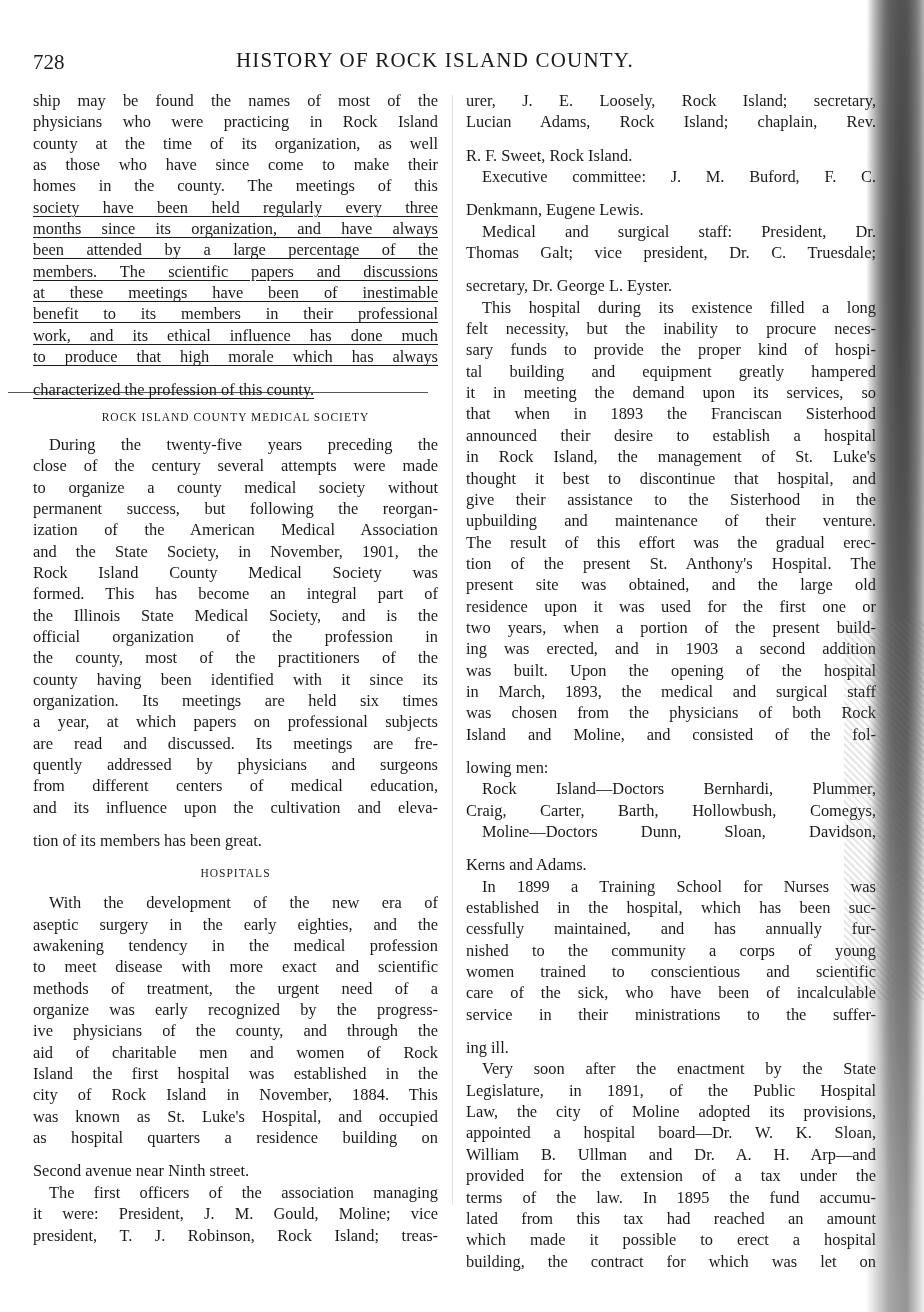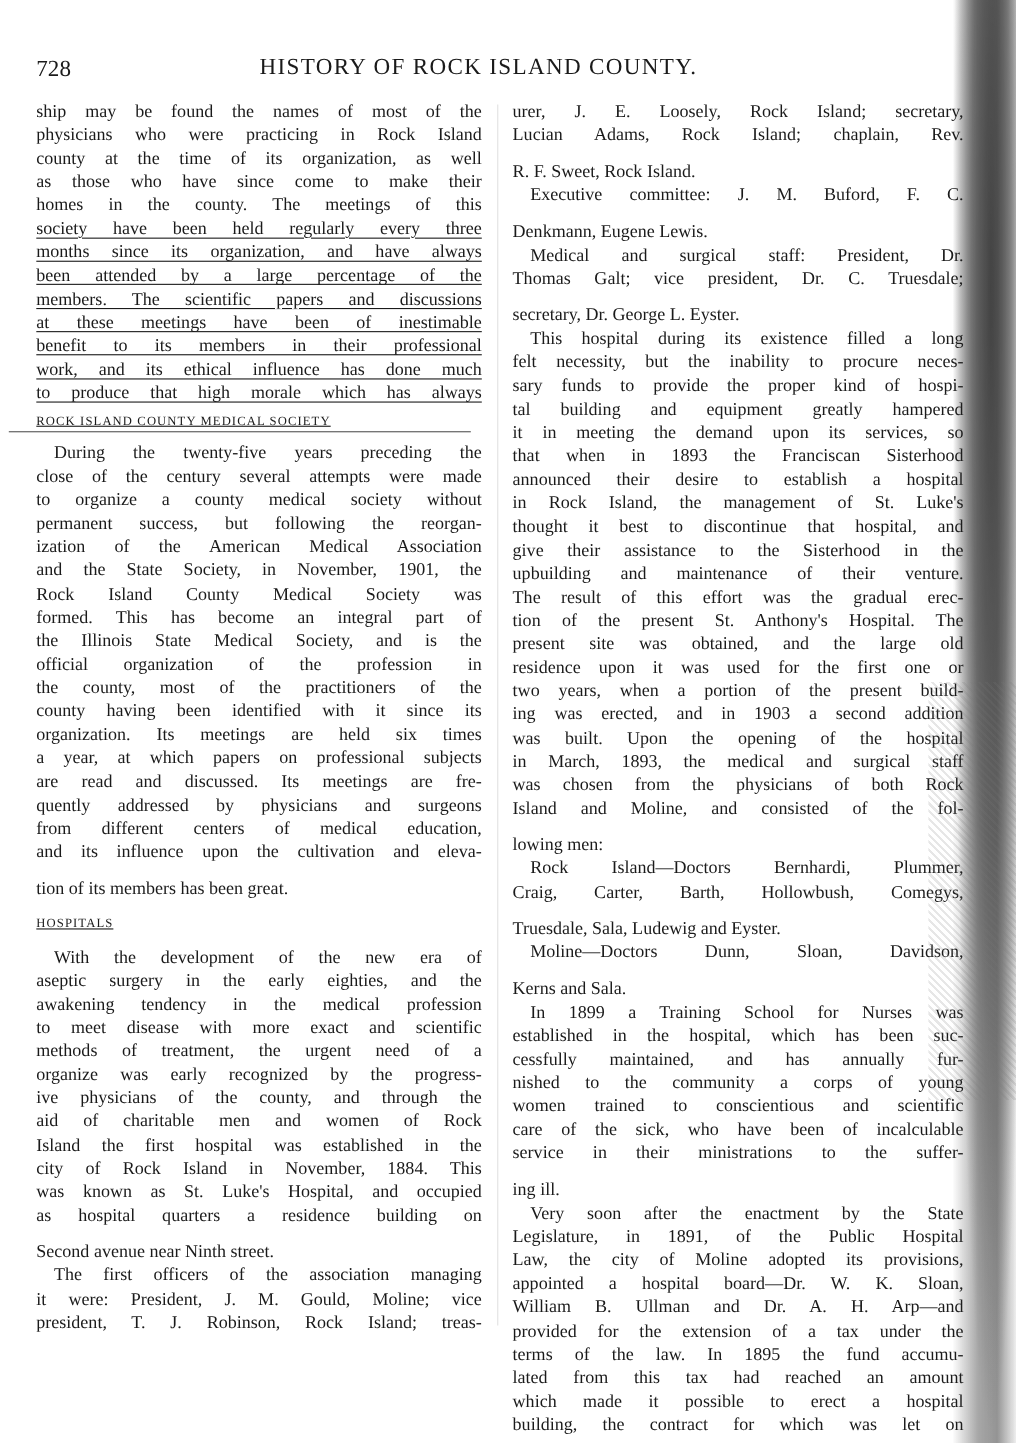--- a/index.html
+++ b/index.html
@@ -10,22 +10,22 @@
   .page-number { position: absolute; left: 33px; top: 50px; font-size: 21px; font-family: Liberation Serif, serif; }
   .running-title { position: absolute; left: 236px; top: 48px; font-size: 21px; letter-spacing: 1.2px; text-align: center; }
   .col { position: absolute; font-size: 16.4px; line-height: 21.35px; }
   .col-left { left: 33px; width: 405px; top: 90px; }
   .col-right { left: 466px; width: 410px; top: 90px; }
   .line { display: block; white-space: nowrap; text-align: justify; text-align-last: justify; height: 21.35px; }
   .line.last { text-align-last: left; margin-top: 12px; }
   .indent { padding-left: 16px; }
   .underlined { text-decoration: underline; text-decoration-thickness: 1px; text-underline-offset: 3px; }
   .section-head {
-    display: block; font-size: 11.5px; letter-spacing: 1px;
-    height: 21px; line-height: 21px; margin: 6px 0 6px 0; text-decoration: underline;
+    display: block; text-align: center; font-size: 11.5px; letter-spacing: 1px;
+    height: 21px; line-height: 21px; margin: 6px 0 6px 0;
   }
   .section-head.hospitals { margin: 12px 0 8px 0; font-size: 11.5px; }
   .rule-left { position: absolute; left: 8px; top: 392px; width: 420px; height: 1px; background: #555; }
   .col-divider { position: absolute; left: 452px; top: 95px; width: 1px; height: 1110px; background: #e2e2e2; }
   .edge-noise {
     position: absolute; right: 0; top: 0; width: 58px; height: 1312px;
     background:
       radial-gradient(ellipse at 60% 20%, rgba(30,30,30,0.85) 0%, rgba(30,30,30,0.55) 35%, rgba(255,255,255,0) 70%),
       linear-gradient(to right, rgba(255,255,255,0) 0%, rgba(60,60,60,0.5) 40%, rgba(40,40,40,0.55) 70%, rgba(200,200,200,0.3) 100%);
     opacity: 0.9;
@@ -52,20 +52,21 @@
     <span class="line">as those who have since come to make their</span>
     <span class="line">homes in the county. The meetings of this</span>
     <span class="line underlined">society have been held regularly every three</span>
     <span class="line underlined">months since its organization, and have always</span>
     <span class="line underlined">been attended by a large percentage of the</span>
     <span class="line underlined">members. The scientific papers and discussions</span>
     <span class="line underlined">at these meetings have been of inestimable</span>
     <span class="line underlined">benefit to its members in their professional</span>
     <span class="line underlined">work, and its ethical influence has done much</span>
     <span class="line underlined">to produce that high morale which has always</span>
+    <span class="line last underlined">characterized the profession of this county.</span>
   </div>
 
   <span class="section-head">ROCK ISLAND COUNTY MEDICAL SOCIETY</span>
 
   <div>
     <span class="line indent">During the twenty-five years preceding the</span>
     <span class="line">close of the century several attempts were made</span>
     <span class="line">to organize a county medical society without</span>
     <span class="line">permanent success, but following the reorgan-</span>
     <span class="line">ization of the American Medical Association</span>
@@ -144,25 +145,24 @@
     <span class="line">ing was erected, and in 1903 a second addition</span>
     <span class="line">was built. Upon the opening of the hospital</span>
     <span class="line">in March, 1893, the medical and surgical staff</span>
     <span class="line">was chosen from the physicians of both Rock</span>
     <span class="line">Island and Moline, and consisted of the fol-</span>
     <span class="line last">lowing men:</span>
   </div>
   <div>
     <span class="line indent">Rock Island—Doctors Bernhardi, Plummer,</span>
     <span class="line">Craig, Carter, Barth, Hollowbush, Comegys,</span>
-    <span class="line last">Truesdale, Sala, Ludewig and Eyster.</span>
   </div>
   <div>
     <span class="line indent">Moline—Doctors Dunn, Sloan, Davidson,</span>
-    <span class="line last">Kerns and Sala.</span>
+    <span class="line last">Kerns and Adams.</span>
   </div>
   <div>
     <span class="line indent">In 1899 a Training School for Nurses was</span>
     <span class="line">established in the hospital, which has been suc-</span>
     <span class="line">cessfully maintained, and has annually fur-</span>
     <span class="line">nished to the community a corps of young</span>
     <span class="line">women trained to conscientious and scientific</span>
     <span class="line">care of the sick, who have been of incalculable</span>
     <span class="line">service in their ministrations to the suffer-</span>
     <span class="line last">ing ill.</span>

